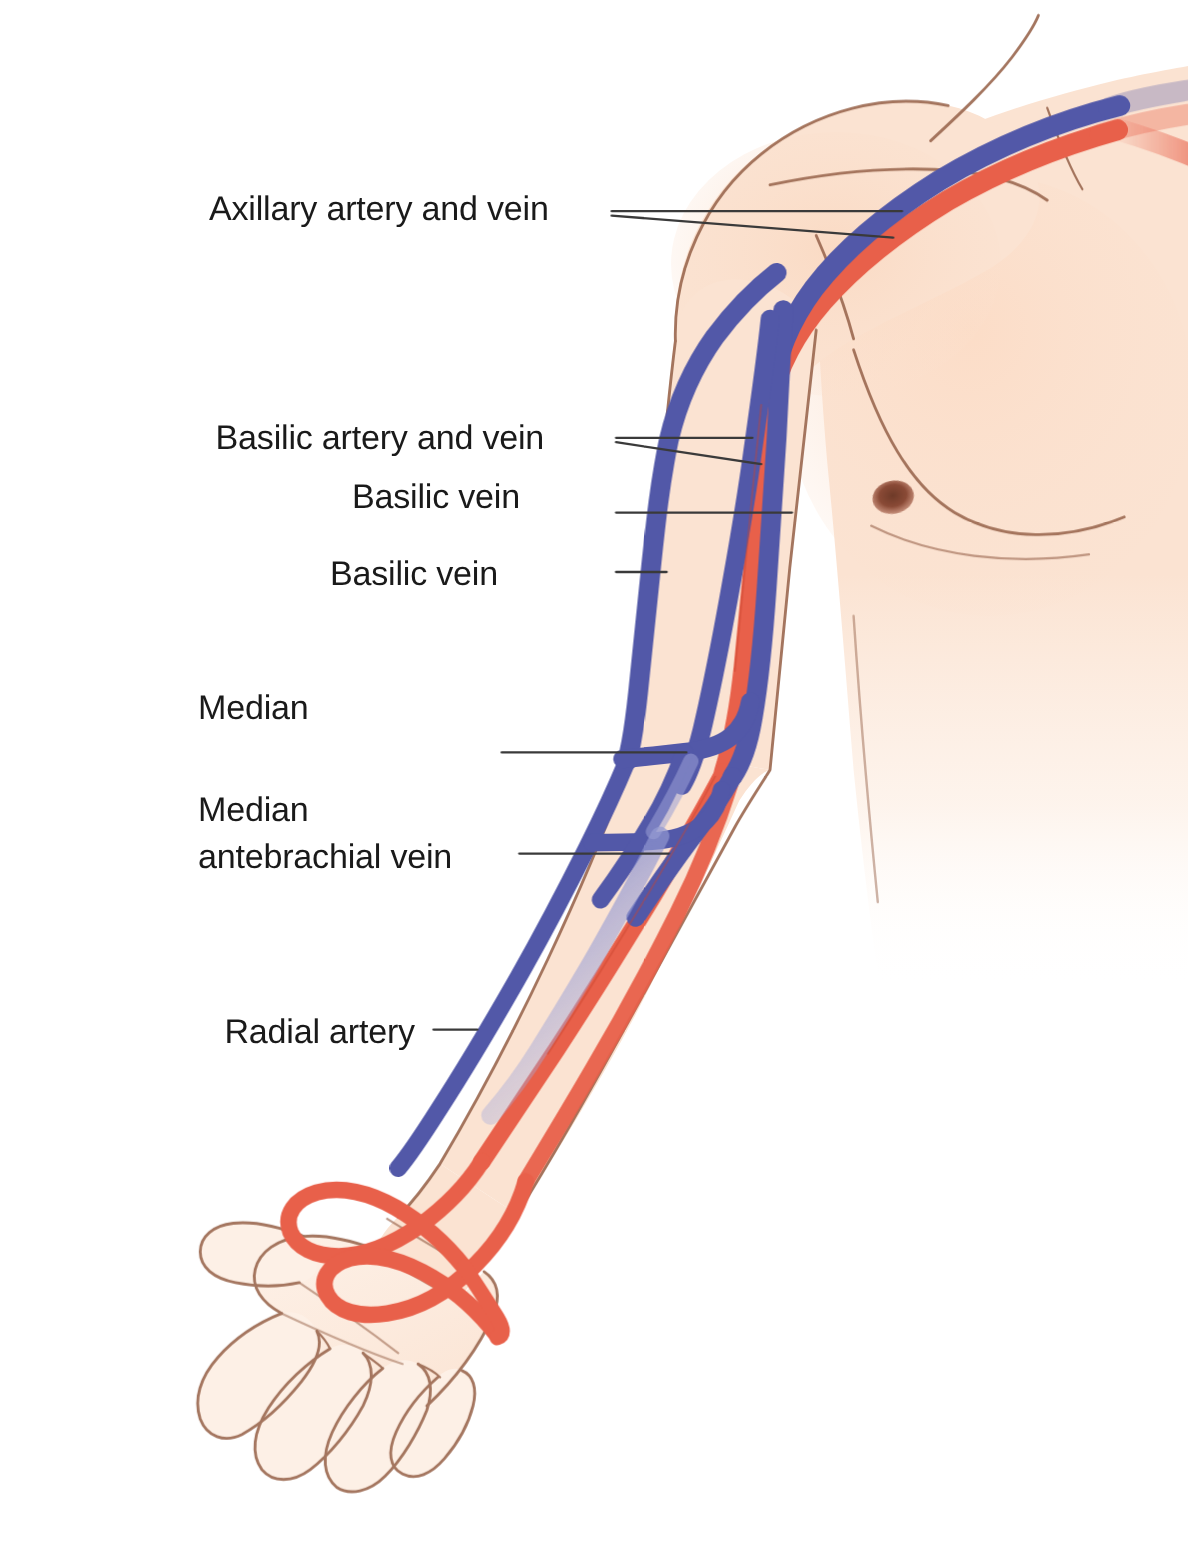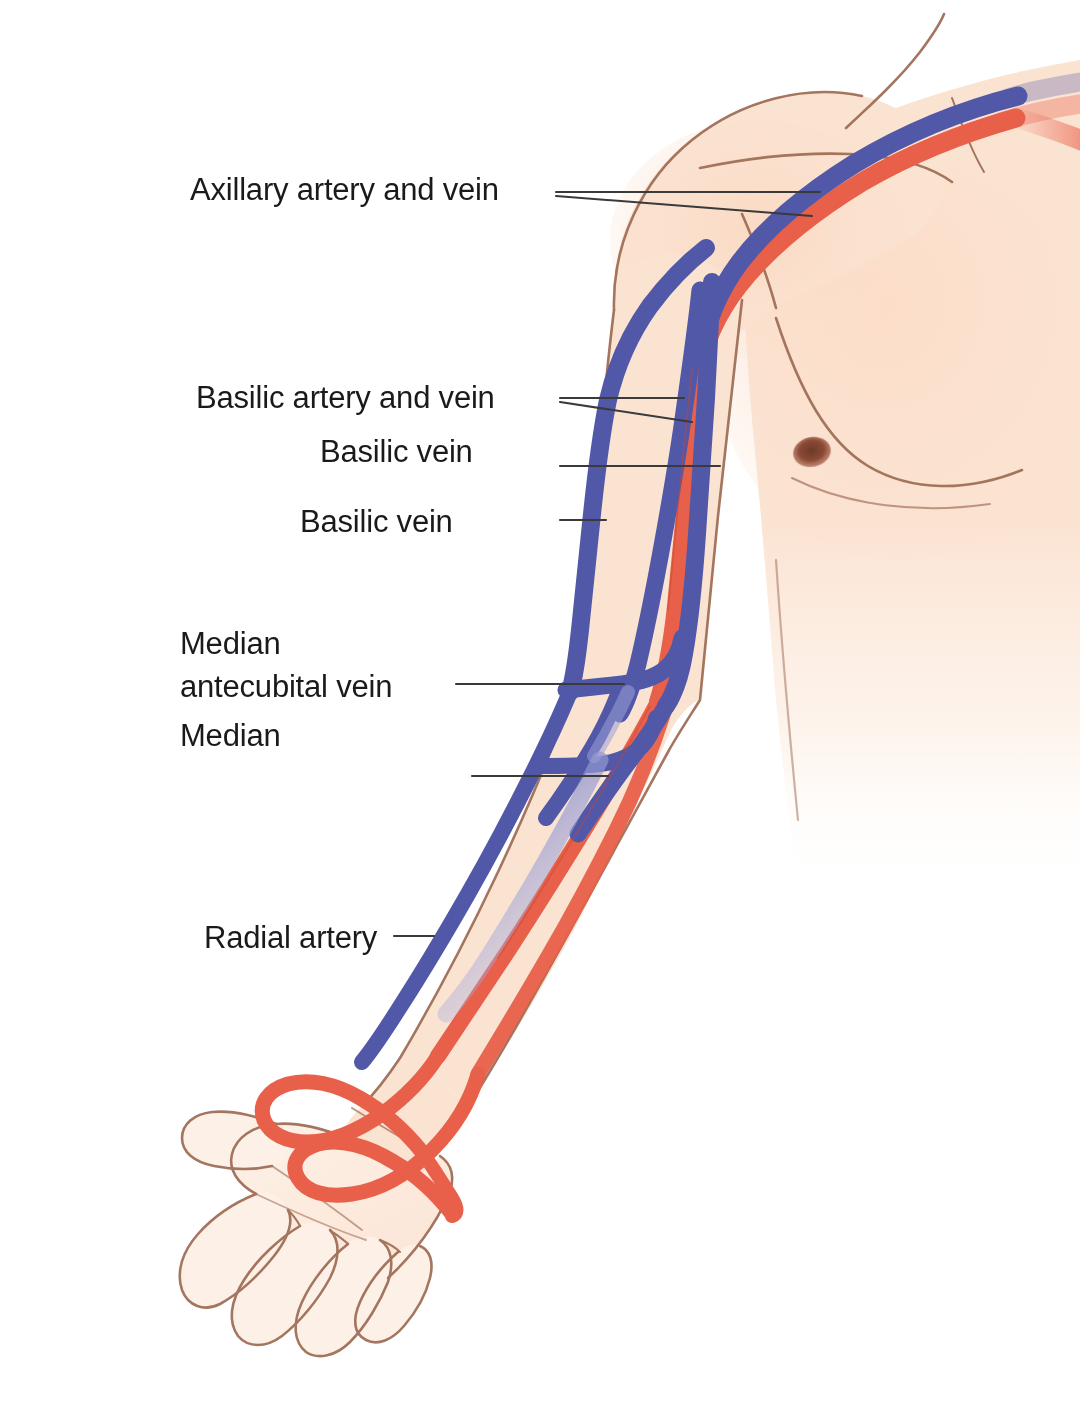--- a/index.html
+++ b/index.html
@@ -368,18 +368,18 @@
         <line x1="472" y1="776" x2="608" y2="776"></line>
         <line x1="394" y1="936" x2="434" y2="936"></line>
       </g>
   </svg>
 
   <div id="label-layer">
       <div class="lbl" style="left: 190px; top: 170px; width: 360px;"><div>Axillary artery and vein</div></div>
       <div class="lbl" style="left: 196px; top: 378px; width: 356px;"><div>Basilic artery and vein</div></div>
       <div class="lbl" style="left: 320px; top: 432px; width: 232px;"><div>Basilic vein</div></div>
       <div class="lbl" style="left: 300px; top: 502px; width: 252px;"><div>Basilic vein</div></div>
-      <div class="lbl two-line" style="left: 180px; top: 622px; width: 268px;"><div>Median</div><div>antecubital vein</div></div>
-      <div class="lbl two-line" style="left: 180px; top: 714px; width: 284px;"><div>Median</div></div>
+      <div class="lbl two-line" style="left: 180px; top: 622px; width: 268px;"><div>Median</div></div>
+      <div class="lbl two-line" style="left: 180px; top: 714px; width: 284px;"><div>Median</div><div>antebrachial vein</div></div>
       <div class="lbl" style="left: 204px; top: 918px; width: 190px;"><div>Radial artery</div></div>
     </div>
 
 </div>
 
 </body></html>

